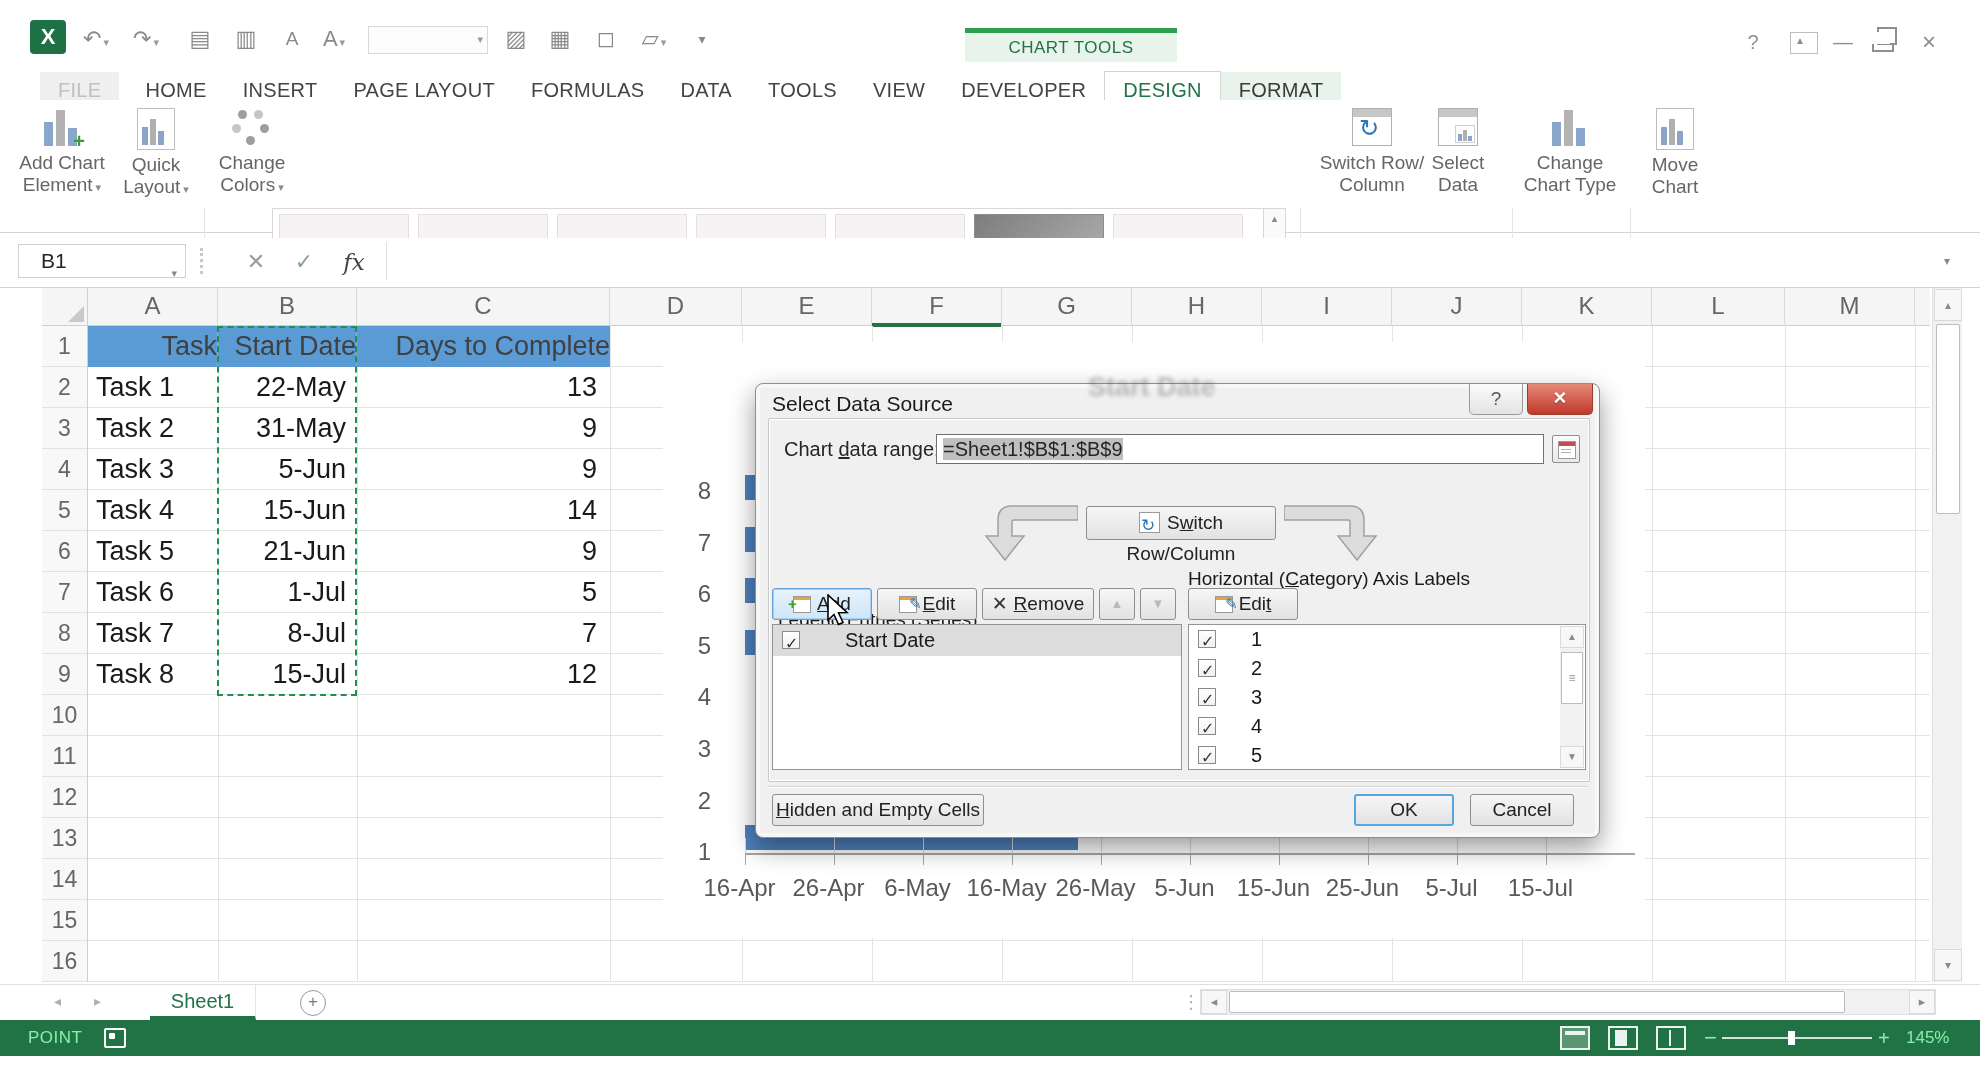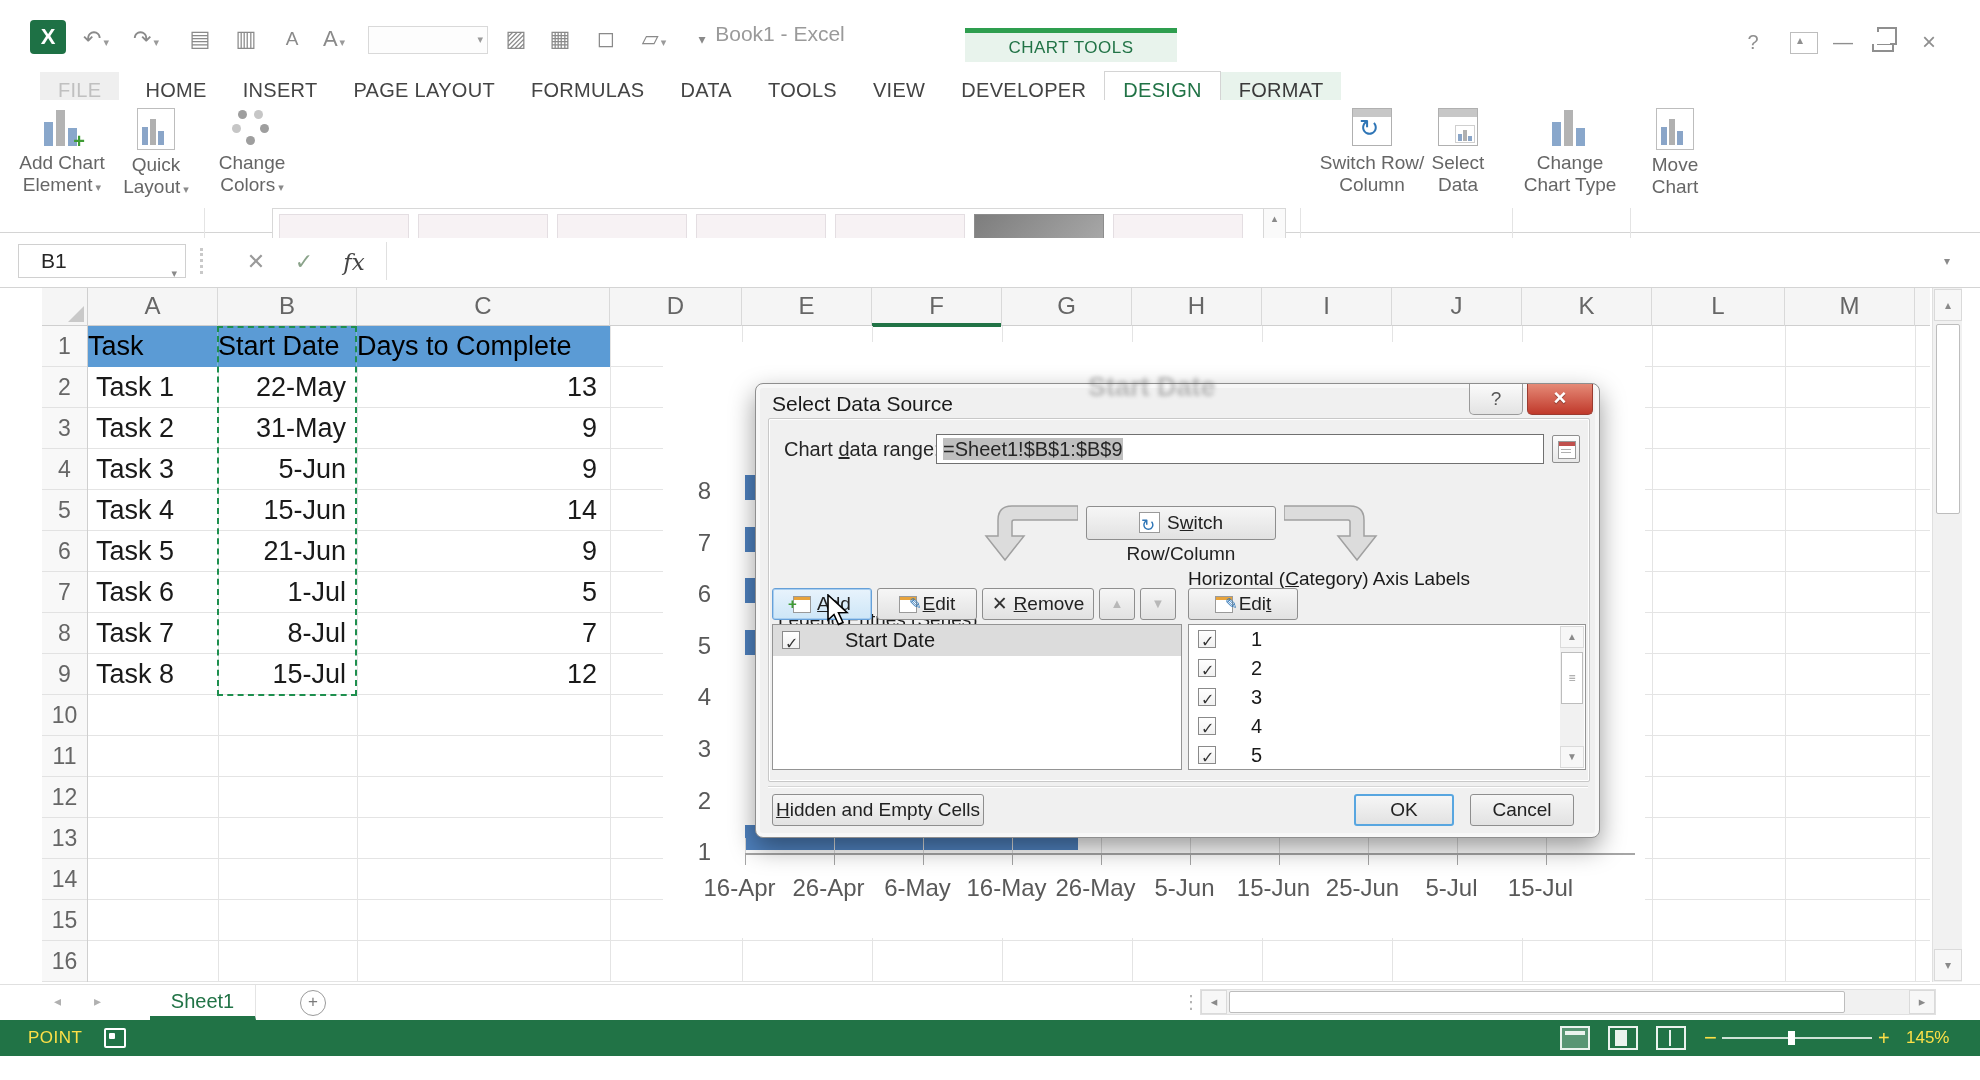--- a/index.html
+++ b/index.html
@@ -105,21 +105,21 @@
       repeating-linear-gradient(to bottom, transparent 0px, transparent 40px, #E4E4E4 40px, #E4E4E4 41px),
       linear-gradient(#E4E4E4,#E4E4E4),linear-gradient(#E4E4E4,#E4E4E4),linear-gradient(#E4E4E4,#E4E4E4),
       linear-gradient(#E4E4E4,#E4E4E4),linear-gradient(#E4E4E4,#E4E4E4),linear-gradient(#E4E4E4,#E4E4E4),
       linear-gradient(#E4E4E4,#E4E4E4),linear-gradient(#E4E4E4,#E4E4E4),linear-gradient(#E4E4E4,#E4E4E4),
       linear-gradient(#E4E4E4,#E4E4E4),linear-gradient(#E4E4E4,#E4E4E4),linear-gradient(#E4E4E4,#E4E4E4),
       linear-gradient(#E4E4E4,#E4E4E4);
     background-size:auto,1px 100%,1px 100%,1px 100%,1px 100%,1px 100%,1px 100%,1px 100%,1px 100%,1px 100%,1px 100%,1px 100%,1px 100%,1px 100%;
     background-position:0 0,130px 0,269px 0,522px 0,654px 0,784px 0,914px 0,1044px 0,1174px 0,1304px 0,1434px 0,1564px 0,1697px 0,1827px 0;
     background-repeat:repeat,no-repeat,no-repeat,no-repeat,no-repeat,no-repeat,no-repeat,no-repeat,no-repeat,no-repeat,no-repeat,no-repeat,no-repeat,no-repeat;}
   #headrow{position:absolute;left:0;top:0;width:522px;height:41px;display:flex;z-index:2;}
-  #headrow .hcell{background:#5B9BD5;color:#000000;font-size:27px;line-height:41px;box-sizing:border-box;border-right:1px solid #7FB2DE;padding-left:0;font-weight:400;}
+  #headrow .hcell{background:#5B9BD5;color:#404040;font-size:27px;line-height:41px;box-sizing:border-box;border-right:1px solid #7FB2DE;padding-left:0;font-weight:400;text-align:right;}
   #headrow .hcell:nth-child(1){width:130px;}
   #headrow .hcell:nth-child(2){width:139px;}
   #headrow .hcell:nth-child(3){width:253px;border-right:none;}
   #datarows{position:absolute;left:0;top:41px;width:522px;z-index:1;}
   .drow{position:relative;height:41px;}
   .drow .c-task{position:absolute;left:0;top:0;width:122px;padding-left:8px;font-size:27px;line-height:41px;color:#1a1a1a;}
   .drow .c-date{position:absolute;left:130px;top:0;width:128px;padding-right:11px;text-align:right;font-size:27px;line-height:41px;color:#1a1a1a;}
   .drow .c-days{position:absolute;left:269px;top:0;width:240px;padding-right:13px;text-align:right;font-size:27px;line-height:41px;color:#1a1a1a;}
   #ants{position:absolute;left:129px;top:0px;width:140px;height:370px;border:2px dashed #1E8F4E;box-sizing:border-box;z-index:3;}
   #vscroll{left:1932px;top:0;width:30px;height:694px;background:#F1F1F1;border-left:1px solid #e0e0e0;box-sizing:border-box;}
@@ -199,21 +199,21 @@
   
   #tabbarrow{left:0;top:984px;width:1980px;height:36px;background:#fff;border-top:1px solid #E0E0E0;box-sizing:border-box;}
   .tabnav{top:8px;color:#b0b0b0;font-size:14px;}
   #sheettab{left:150px;top:0;width:106px;height:35px;background:#fff;border-right:1px solid #e4e4e4;text-align:center;line-height:33px;
      color:#217346;font-weight:400;font-size:20px;border-bottom:4px solid #217346;box-sizing:border-box;}
   #addsheet{left:300px;top:5px;width:24px;height:24px;border:1px solid #9a9a9a;border-radius:50%;color:#7a7a7a;text-align:center;line-height:22px;font-size:17px;}
   #tb-dots{left:1182px;top:6px;color:#b0b0b0;font-size:18px;}
   #hscroll{left:1200px;top:4px;width:736px;height:26px;background:#F1F1F1;border:1px solid #E0E0E0;box-sizing:border-box;}
   #hscroll .hbtn{position:absolute;top:0px;width:26px;height:24px;background:#F7F7F7;border:1px solid #DADADA;box-sizing:border-box;color:#8a8a8a;font-size:13px;text-align:center;line-height:22px;}
   #hthumb{position:absolute;left:28px;top:1px;width:616px;height:22px;background:#fff;border:1px solid #BDBDBD;border-radius:2px;box-sizing:border-box;}
-  #statusbar{left:0;top:1020px;width:1980px;height:36px;background:#217346;color:#fde047;}
+  #statusbar{left:0;top:1020px;width:1980px;height:36px;background:#217346;color:#86efac;}
   #mode{left:28px;top:0;line-height:36px;font-size:17px;letter-spacing:.5px;}
   #macroicon{left:104px;top:8px;width:22px;height:20px;border:2px solid #fff;border-radius:2px;box-sizing:border-box;}
   #macroicon:after{content:"";position:absolute;left:3px;top:3px;width:6px;height:6px;background:#fff;border-radius:1px;}
   .viewico{top:6px;width:30px;height:24px;border:2px solid #EAF3EE;box-sizing:border-box;}
   #view-normal{left:1560px;background:rgba(255,255,255,.25);}
   #view-normal:after{content:"";position:absolute;left:3px;top:3px;right:3px;height:4px;background:#EAF3EE;}
   #view-page:after{content:"";position:absolute;left:5px;top:2px;bottom:2px;width:12px;background:#EAF3EE;}
   #view-page{left:1608px;}
   #view-break{left:1656px;}
   #view-break:after{content:"";position:absolute;left:11px;top:2px;bottom:2px;width:2px;background:#EAF3EE;}
@@ -237,21 +237,20 @@
     <span class="abs qat" style="left:278px;width:28px;font-size:19px;">A</span>
     <span class="abs qat" style="left:316px;width:36px;font-size:22px;"><span>A</span><span class="dd">▾</span></span>
     <span id="qat-combo" class="abs">
         <span class="dd">▾</span>
       </span>
     <span class="abs qat" style="left:502px;width:28px;">▨</span>
     <span class="abs qat" style="left:546px;width:28px;">▦</span>
     <span class="abs qat" style="left:592px;width:28px;">◻</span>
     <span class="abs qat" style="left:634px;width:40px;"><span>▱</span><span class="dd">▾</span></span>
     <span class="abs qat" style="left:690px;width:24px;font-size:14px;">▾</span>
-    <div id="doc-title" class="abs">Book1 - Excel</div>
     <div id="chart-tools-block" class="abs">
       <div class="bar"></div>
       <div class="lbl">CHART TOOLS</div>
     </div>
     <span class="abs winctl" style="left:1736px;">?</span>
     <span id="win-ribbonopt" class="abs"></span>
     <span class="abs winctl" style="left:1826px;">—</span>
     <span id="win-restore" class="abs"></span>
     <span class="abs winctl" style="left:1912px;font-size:24px;">×</span>
   </div>

